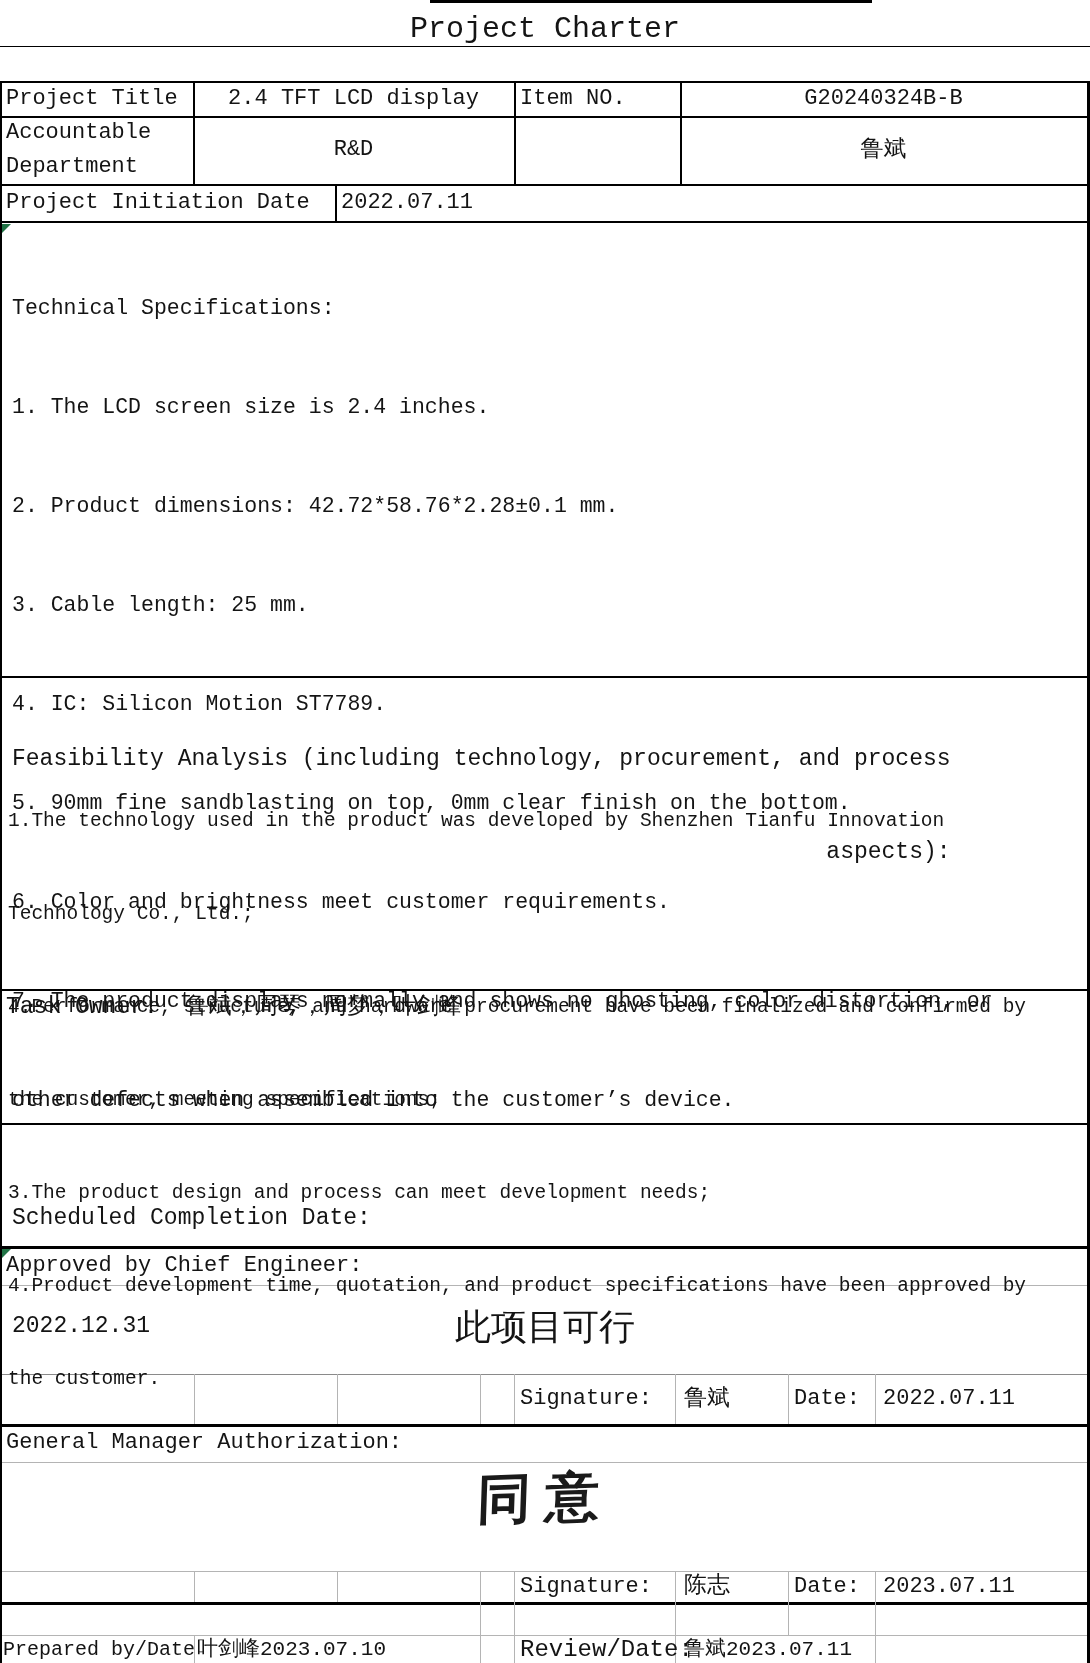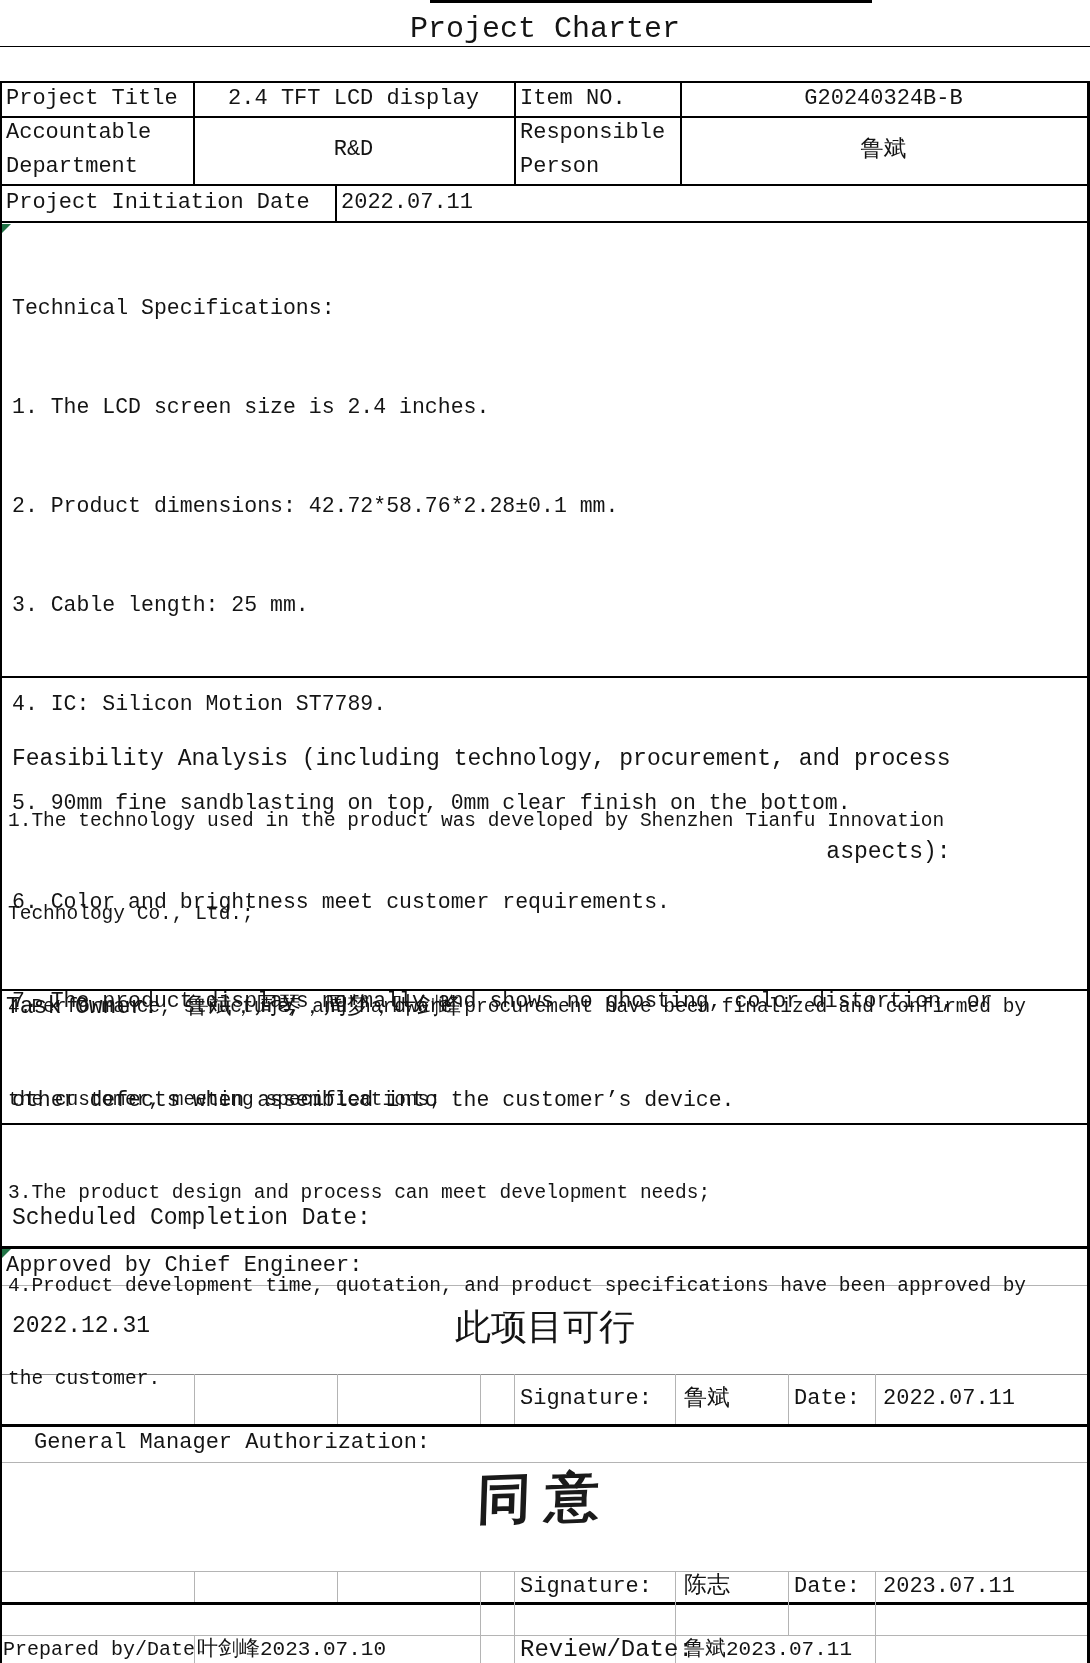--- a/index.html
+++ b/index.html
@@ -83,21 +83,20 @@
 
   <div class="txt center" style="top:8px;height:42px;line-height:42px;font-size:30px;">Project Charter</div>
 
   <div class="txt" style="left:6px;top:81px;height:35px;line-height:35px;font-size:22px;">Project Title</div>
   <div class="txt" style="left:193px;top:81px;width:321px;height:35px;line-height:35px;font-size:22px;text-align:center;">2.4 TFT LCD display</div>
   <div class="txt" style="left:520px;top:81px;height:35px;line-height:35px;font-size:22px;">Item NO.</div>
   <div class="txt" style="left:680px;top:81px;width:407px;height:28px;line-height:35px;font-size:22px;text-align:center;">G20240324B-B</div>
 
   <div class="txt" style="left:6px;top:116px;width:180px;height:68px;line-height:34px;font-size:22px;white-space:normal;">Accountable Department</div>
   <div class="txt" style="left:193px;top:116px;width:321px;height:68px;line-height:68px;font-size:22px;text-align:center;">R&amp;D</div>
-  <div class="txt" style="left:520px;top:116px;width:158px;height:68px;line-height:34px;font-size:22px;white-space:normal;">Responsible Person</div>
   <div class="txt" style="left:680px;top:116px;width:407px;height:68px;line-height:68px;font-size:23px;text-align:center;">鲁斌</div>
 
   <div class="txt" style="left:6px;top:184px;height:37px;line-height:37px;font-size:22px;">Project Initiation Date</div>
   <div class="txt" style="left:341px;top:184px;height:37px;line-height:37px;font-size:22px;">2022.07.11</div>
 
   <div class="txt lines" style="left:6px;top:226px;font-size:21.5px;line-height:33px;">
     <div>Technical Specifications:</div>
     <div>1. The LCD screen size is 2.4 inches.</div>
     <div>2. Product dimensions: 42.72*58.76*2.28±0.1 mm.</div>
     <div>3. Cable length: 25 mm.</div>
@@ -130,21 +129,21 @@
   </div>
 
   <div class="txt" style="left:6px;top:1246px;height:39px;line-height:39px;font-size:22px;">Approved by Chief Engineer:</div>
   <div class="txt center" style="top:1285px;height:89px;line-height:89px;font-size:36px;">此项目可行</div>
 
   <div class="txt" style="left:520px;top:1374px;height:50px;line-height:50px;font-size:22px;">Signature:</div>
   <div class="txt" style="left:684px;top:1374px;height:50px;line-height:50px;font-size:23px;">鲁斌</div>
   <div class="txt" style="left:794px;top:1374px;height:50px;line-height:50px;font-size:22px;">Date:</div>
   <div class="txt" style="left:883px;top:1374px;height:50px;line-height:50px;font-size:22px;">2022.07.11</div>
 
-  <div class="txt" style="left:6px;top:1424px;height:38px;line-height:38px;font-size:22px;margin-left:28px;">General Manager Authorization:</div>
+  <div class="txt" style="left:6px;top:1424px;height:38px;line-height:38px;font-size:22px;">General Manager Authorization:</div>
   <div class="txt center stamp" style="top:1462px;height:80px;line-height:80px;font-size:54px;">同意</div>
 
   <div class="txt" style="left:520px;top:1571px;height:31px;line-height:31px;font-size:22px;">Signature:</div>
   <div class="txt" style="left:684px;top:1571px;height:31px;line-height:31px;font-size:23px;">陈志</div>
   <div class="txt" style="left:794px;top:1571px;height:31px;line-height:31px;font-size:22px;">Date:</div>
   <div class="txt" style="left:883px;top:1571px;height:31px;line-height:31px;font-size:22px;">2023.07.11</div>
 
   <div class="txt" style="left:3px;top:1637px;height:26px;line-height:26px;font-size:20px;">Prepared by/Date</div>
   <div class="txt" style="left:197px;top:1637px;height:26px;line-height:26px;font-size:21px;">叶剑峰2023.07.10</div>
   <div class="txt" style="left:520px;top:1637px;height:44px;line-height:26px;font-size:24px;">Review/Date:</div>

